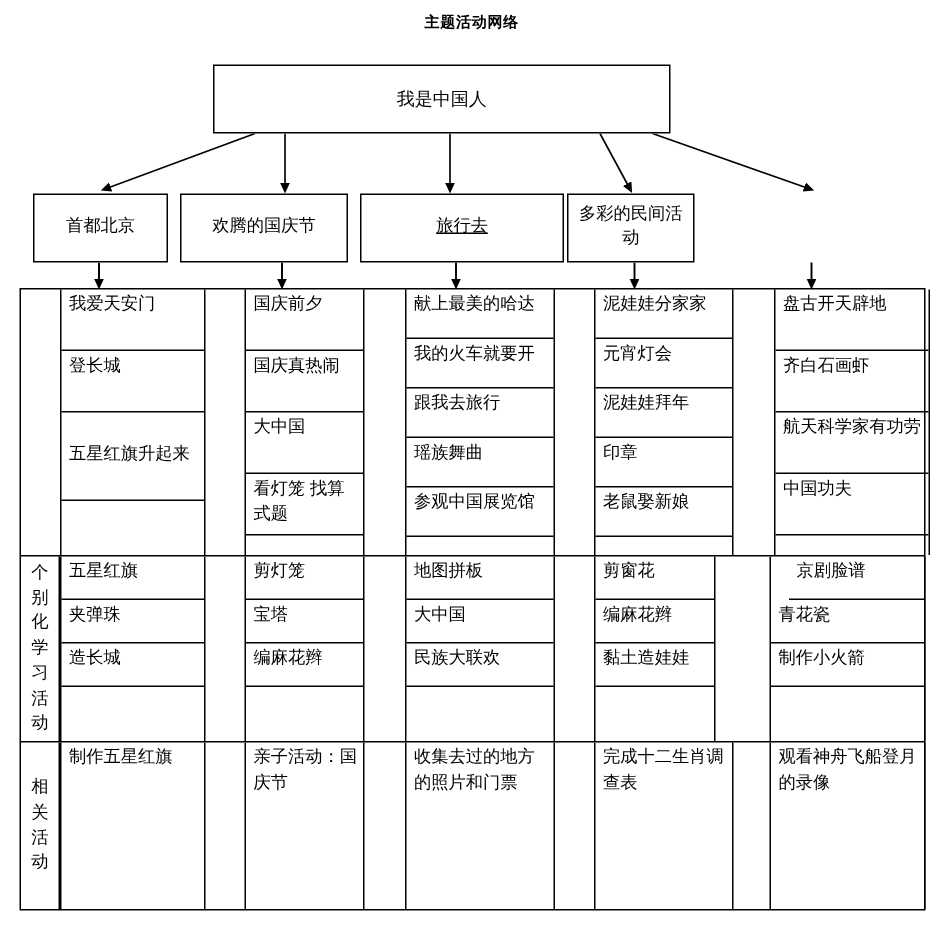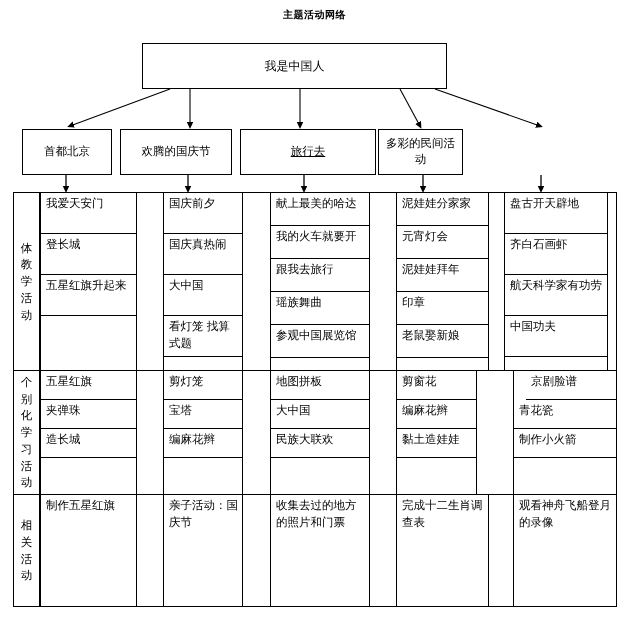--- a/index.html
+++ b/index.html
@@ -159,27 +159,24 @@
   <div class="node-box" style="left:240px; top:129px; width:136px; height:46px;text-decoration:underline;">
     <span>旅行去</span>
   </div>
   <div class="node-box" style="left:378px; top:129px; width:85px; height:46px;">
     <span>多彩的民间活动</span>
   </div>
 
   <div class="matrix">
 
     <div class="matrix-row" id="row-0" style="top:0px; height:178px;">
-      <div class="row-label">
-        <span>体教学活动</span>
-      </div>
       <div class="col-block" id="r0c0" style="left:26px; width:97px;">
           <div class="cell" style="height: 41px;">我爱天安门</div>
           <div class="cell" style="height: 41px;">登长城</div>
-          <div class="cell" style="height: 41px;">五星红旗升起来</div>
+          <div class="cell" style="height: 41px; margin-top: 18px;">五星红旗升起来</div>
           <div class="cell nobot" style="height: 14px;"></div>
         </div>
       <div class="col-block" id="r0c1" style="left:149px; width:80px;">
           <div class="cell" style="height: 41px;">国庆前夕</div>
           <div class="cell" style="height: 41px;">国庆真热闹</div>
           <div class="cell" style="height: 41px;">大中国</div>
           <div class="cell" style="height: 41px;">看灯笼 找算式题</div>
           <div class="cell nobot" style="height: 14px;"></div>
         </div>
       <div class="col-block" id="r0c2" style="left:256px; width:100px;">
@@ -191,21 +188,21 @@
           <div class="cell nobot" style="height: 13px;"></div>
         </div>
       <div class="col-block" id="r0c3" style="left:382px; width:93px;">
           <div class="cell" style="height: 33px;">泥娃娃分家家</div>
           <div class="cell" style="height: 33px;">元宵灯会</div>
           <div class="cell" style="height: 33px;">泥娃娃拜年</div>
           <div class="cell" style="height: 33px;">印章</div>
           <div class="cell" style="height: 33px;">老鼠娶新娘</div>
           <div class="cell nobot" style="height: 13px;"></div>
         </div>
-      <div class="col-block" id="r0c4" style="left:490px; width:104px;">
+      <div class="col-block" id="r0c4" style="left:502px; width:104px;">
           <div class="cell" style="height: 41px;">盘古开天辟地</div>
           <div class="cell" style="height: 41px;">齐白石画虾</div>
           <div class="cell" style="height: 41px;">航天科学家有功劳</div>
           <div class="cell" style="height: 41px;">中国功夫</div>
           <div class="cell nobot" style="height: 14px;"></div>
         </div>
     </div>
 
     <div class="matrix-row" id="row-1" style="top:178px; height:124px;">
       <div class="row-label">

